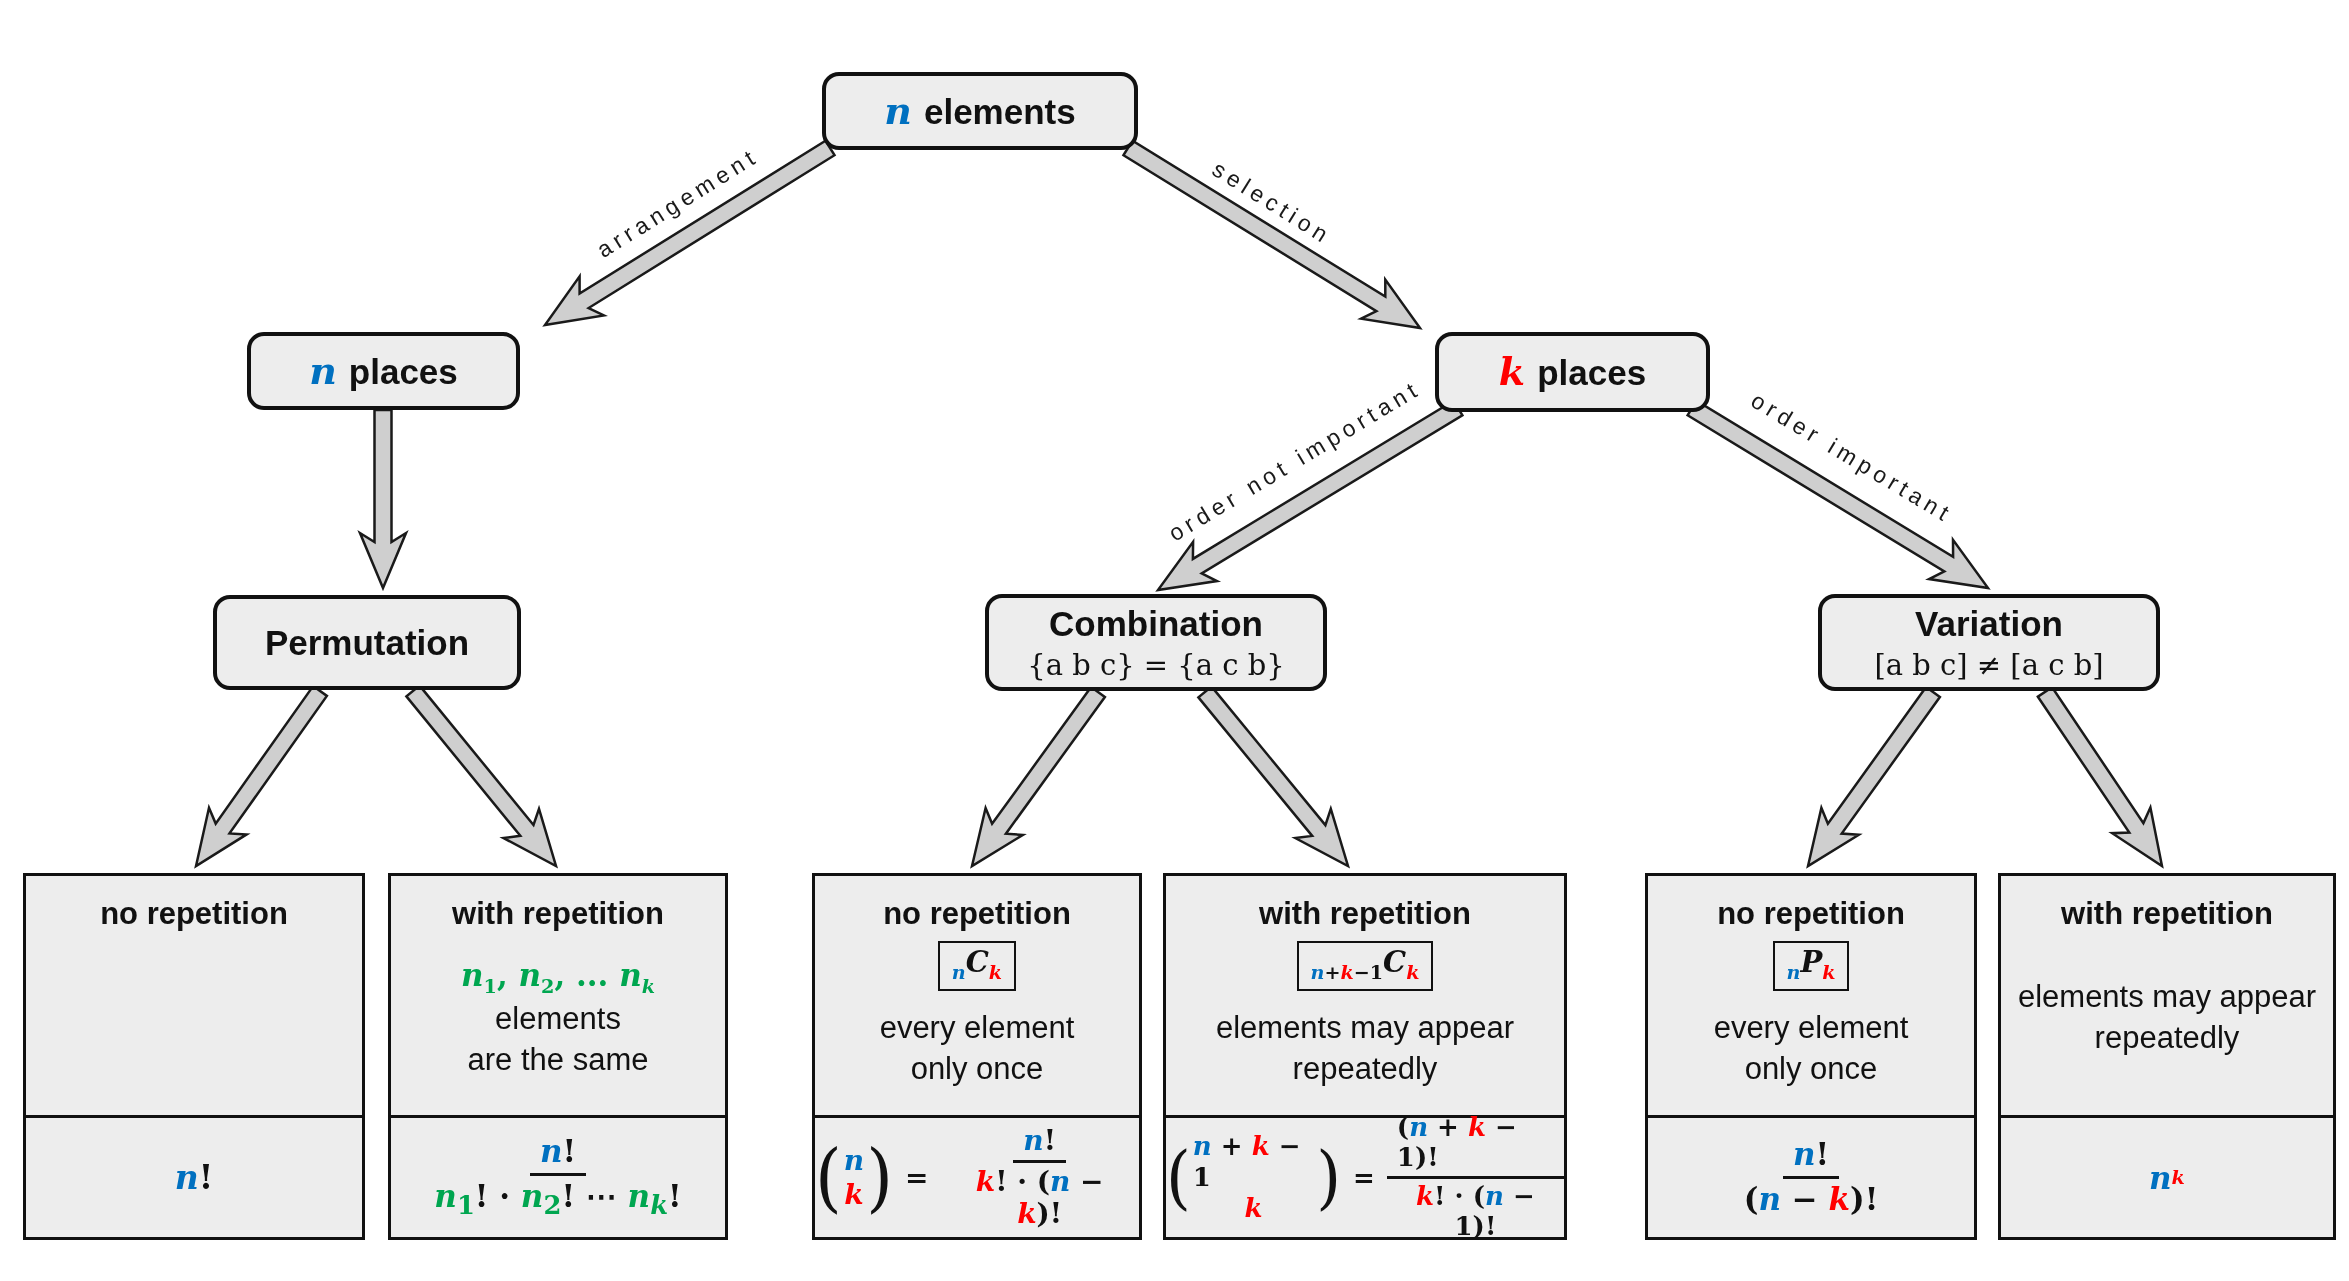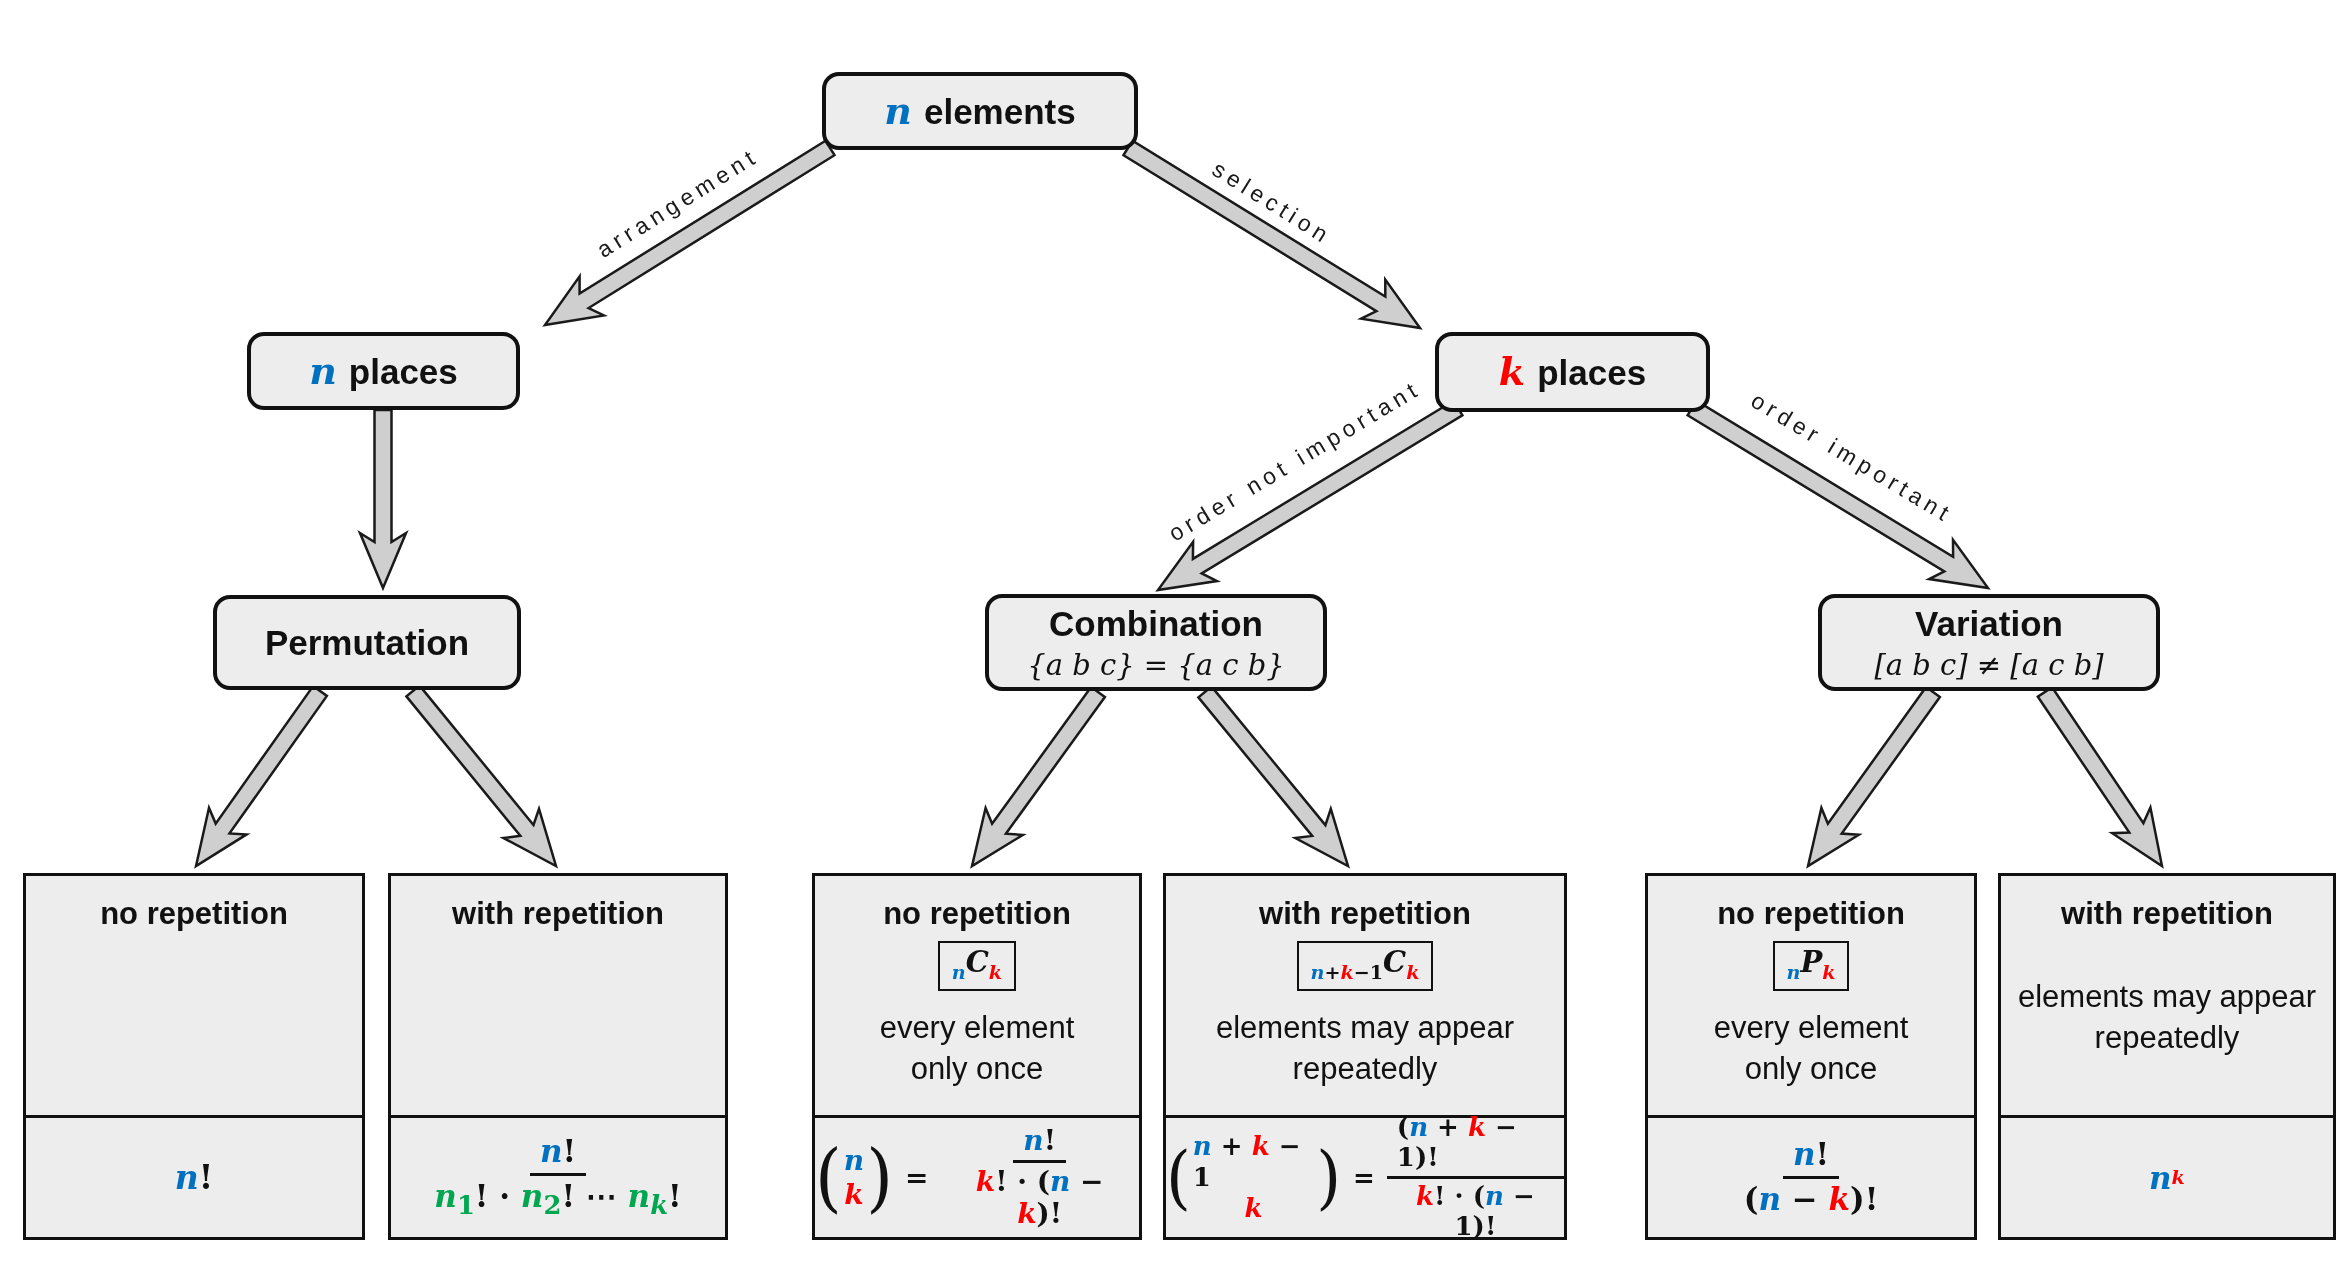--- a/index.html
+++ b/index.html
@@ -7,21 +7,21 @@
        font-family:"Liberation Sans",sans-serif;color:#111;}
   .canvas{position:absolute;inset:0;}
   #arrowsvg{position:absolute;left:0;top:0;}
   .blockarrow{fill:#CFCFCF;stroke:#1a1a1a;stroke-width:2.5;stroke-linejoin:miter;}
 
   
   .node{position:absolute;background:#EDEDED;border:4px solid #111;border-radius:17px;
         box-sizing:border-box;display:flex;flex-direction:column;align-items:center;justify-content:center;}
   .node-title{font-weight:bold;font-size:35px;line-height:1;display:flex;align-items:baseline;gap:12px;}
   .mvar{font-family:"DejaVu Serif",serif;font-style:italic;font-weight:bold;font-size:38px;}
-  .mexample{font-family:"DejaVu Serif",serif;font-style:italic;font-size:29px;margin-top:10px;line-height:1;}
+  .mexample{font-family:"DejaVu Serif",serif;font-size:29px;margin-top:10px;line-height:1;}
 
   .blue{color:#0070C0}.red{color:#FF0000}.green{color:#00A650}
 
   
   .cell{position:absolute;top:873px;height:367px;background:#EDEDED;border:3.5px solid #111;
         box-sizing:border-box;display:flex;flex-direction:column;}
   .cell-top{flex:1;display:flex;flex-direction:column;align-items:center;min-height:0;border-radius:27px;}
   .cell-title{font-weight:bold;font-size:31px;margin-top:22px;line-height:1;}
   .badge{margin-top:12px;border:2.5px solid #111;padding:2px 12px 4px;
          font-family:"DejaVu Serif",serif;font-weight:bold;font-size:29px;line-height:1.2;}
@@ -121,20 +121,24 @@
     </div>
     <div class="cell-formula">
         <span class="it blue">n</span>
         <span class="up">!</span>
       </div>
   </div>
 
   <div class="cell" id="c2" style="left:388px;width:340px">
     <div class="cell-top">
       <div class="cell-title">with repetition</div>
+      <div class="desc">
+        <div><span class="m it green">n</span><sub class="m green up">1</sub><span class="m green up">, </span><span class="m it green">n</span><sub class="m green up">2</sub><span class="m green up">, ... </span><span class="m it green">n</span><sub class="m it green">k</sub><span> elements</span></div>
+        <div>are the same</div>
+      </div>
     </div>
     <div class="cell-formula">
       <span class="frac">
           <span class="num"><span class="it blue">n</span><span class="up">!</span></span>
           <span class="den"><span class="it green">n</span><sub class="green up">1</sub><span class="up">! · </span><span class="it green">n</span><sub class="green up">2</sub><span class="up">! ⋯ </span><span class="it green">n</span><sub class="green it">k</sub><span class="up">!</span></span>
         </span>
     </div>
   </div>
 
   <div class="cell" id="c3" style="left:812px;width:330px">

